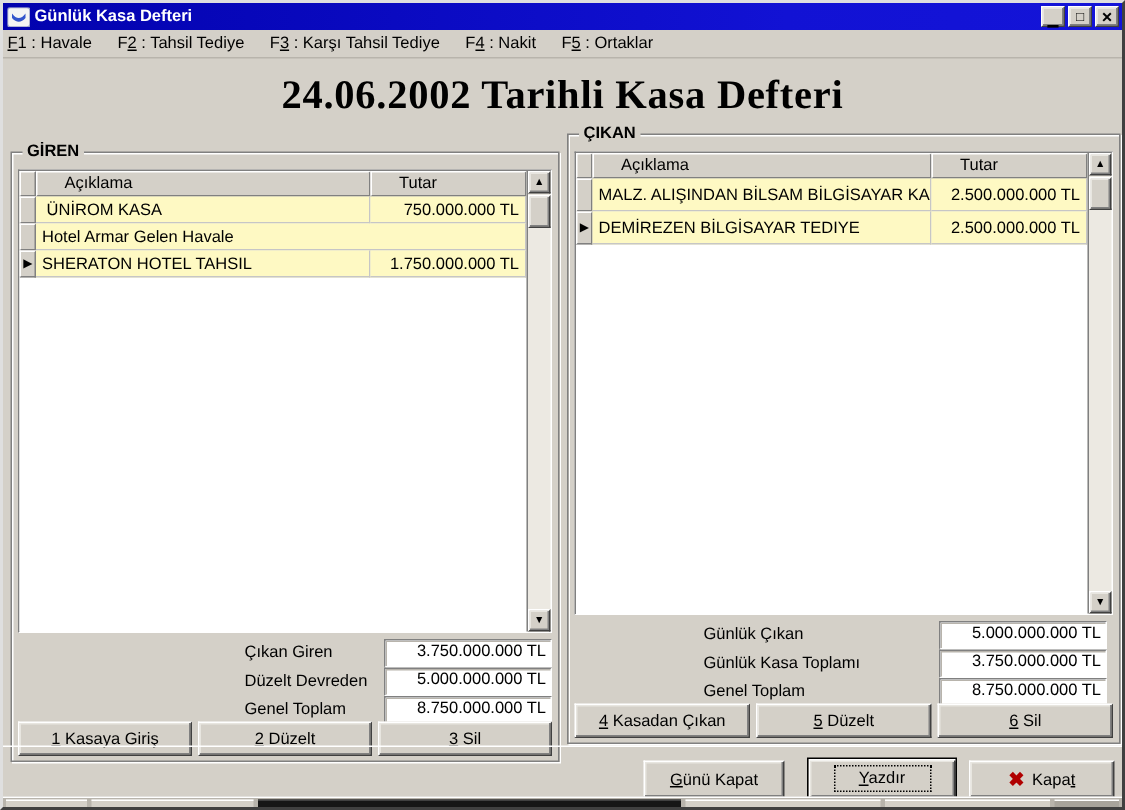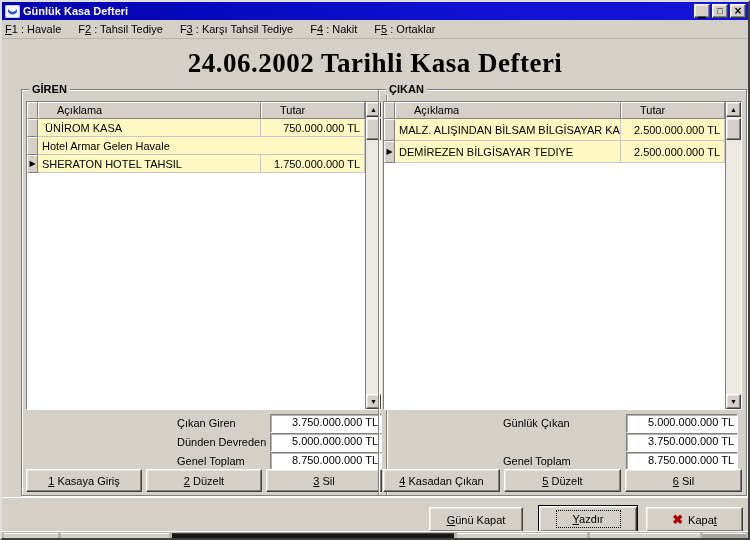--- a/index.html
+++ b/index.html
@@ -59,21 +59,21 @@
   .page-title {
     font-family: "Liberation Serif", serif;
     font-size: 27px; font-weight: bold; letter-spacing: 0.5px;
   }
   
   .groupbox {
     position: absolute; top: 87px; height: 407px;
     border: 1px solid #808080;
     box-shadow: inset 1px 1px 0 #fff, 1px 1px 0 #fff;
   }
-  .gb-left  { left: 19px;   width: 366px; }
+  .gb-left  { left: 5px;   width: 366px; margin-top: 12px; }
   .gb-right { left: 376px; width: 369px; }
   .gb-label {
     position: absolute; top: -7px; left: 7px; padding: 0 3px;
     background: #d4d0c8; font-weight: bold;
   }
   
   .grid {
     position: absolute; left: 4px; right: 4px; top: 11px; height: 309px;
     background: #fff;
     border: 1px solid; border-color: #808080 #ffffff #ffffff #808080;
@@ -114,21 +114,21 @@
     display: flex; align-items: center; justify-content: center;
     font-size: 7px; line-height: 1; color: #000;
   }
   .scroll-thumb { height: 22px; flex: none; margin-top: 1px; }
   .scroll-track { flex: 1; }
   
   .summary { position: absolute; left: 4px; right: 4px; top: 325px; }
   .gb-right .summary { right: 8px; }
   .sumrow { display: flex; align-items: center; height: 16px; margin-bottom: 3px; }
   .gb-left  .sum-label { margin-left: 151px; }
-  .gb-right .sum-label { margin-left: 120px; }
+  .gb-right .sum-label { margin-left: 86px; }
   .sum-field {
     margin-left: auto; width: 112px; height: 16px;
     text-align: right; padding: 1px 3px 16px 0; white-space: pre;
   }
   
   .panel-buttons {
     position: absolute; left: 4px; right: 4px; bottom: 3px; height: 23px;
     display: flex; gap: 4px;
   }
   .btn {
@@ -234,21 +234,21 @@
           </div>
       </div>
     </div>
 
     <div class="summary">
       <div class="sumrow">
         <span class="sum-label">Çıkan Giren</span>
         <span class="sum-field sunken">3.750.000.000 TL</span>
       </div>
       <div class="sumrow">
-        <span class="sum-label">Dünden Devreden</span>
+        <span class="sum-label">Düzelt Devreden</span>
         <span class="sum-field sunken">5.000.000.000 TL</span>
       </div>
       <div class="sumrow">
         <span class="sum-label">Genel Toplam</span>
         <span class="sum-field sunken">8.750.000.000 TL</span>
       </div>
     </div>
 
     <div class="panel-buttons">
       <div class="btn raised"><u>1</u><span> Kasaya Giriş</span></div>
@@ -291,20 +291,21 @@
           </div>
       </div>
     </div>
 
     <div class="summary">
       <div class="sumrow">
         <span class="sum-label">Günlük Çıkan</span>
         <span class="sum-field sunken">5.000.000.000 TL</span>
       </div>
       <div class="sumrow">
+        <span class="sum-label">Günlük Kasa Toplamı</span>
         <span class="sum-field sunken">3.750.000.000 TL</span>
       </div>
       <div class="sumrow">
         <span class="sum-label">Genel Toplam</span>
         <span class="sum-field sunken">8.750.000.000 TL</span>
       </div>
     </div>
 
     <div class="panel-buttons">
       <div class="btn raised"><u>4</u><span> Kasadan Çıkan</span></div>

